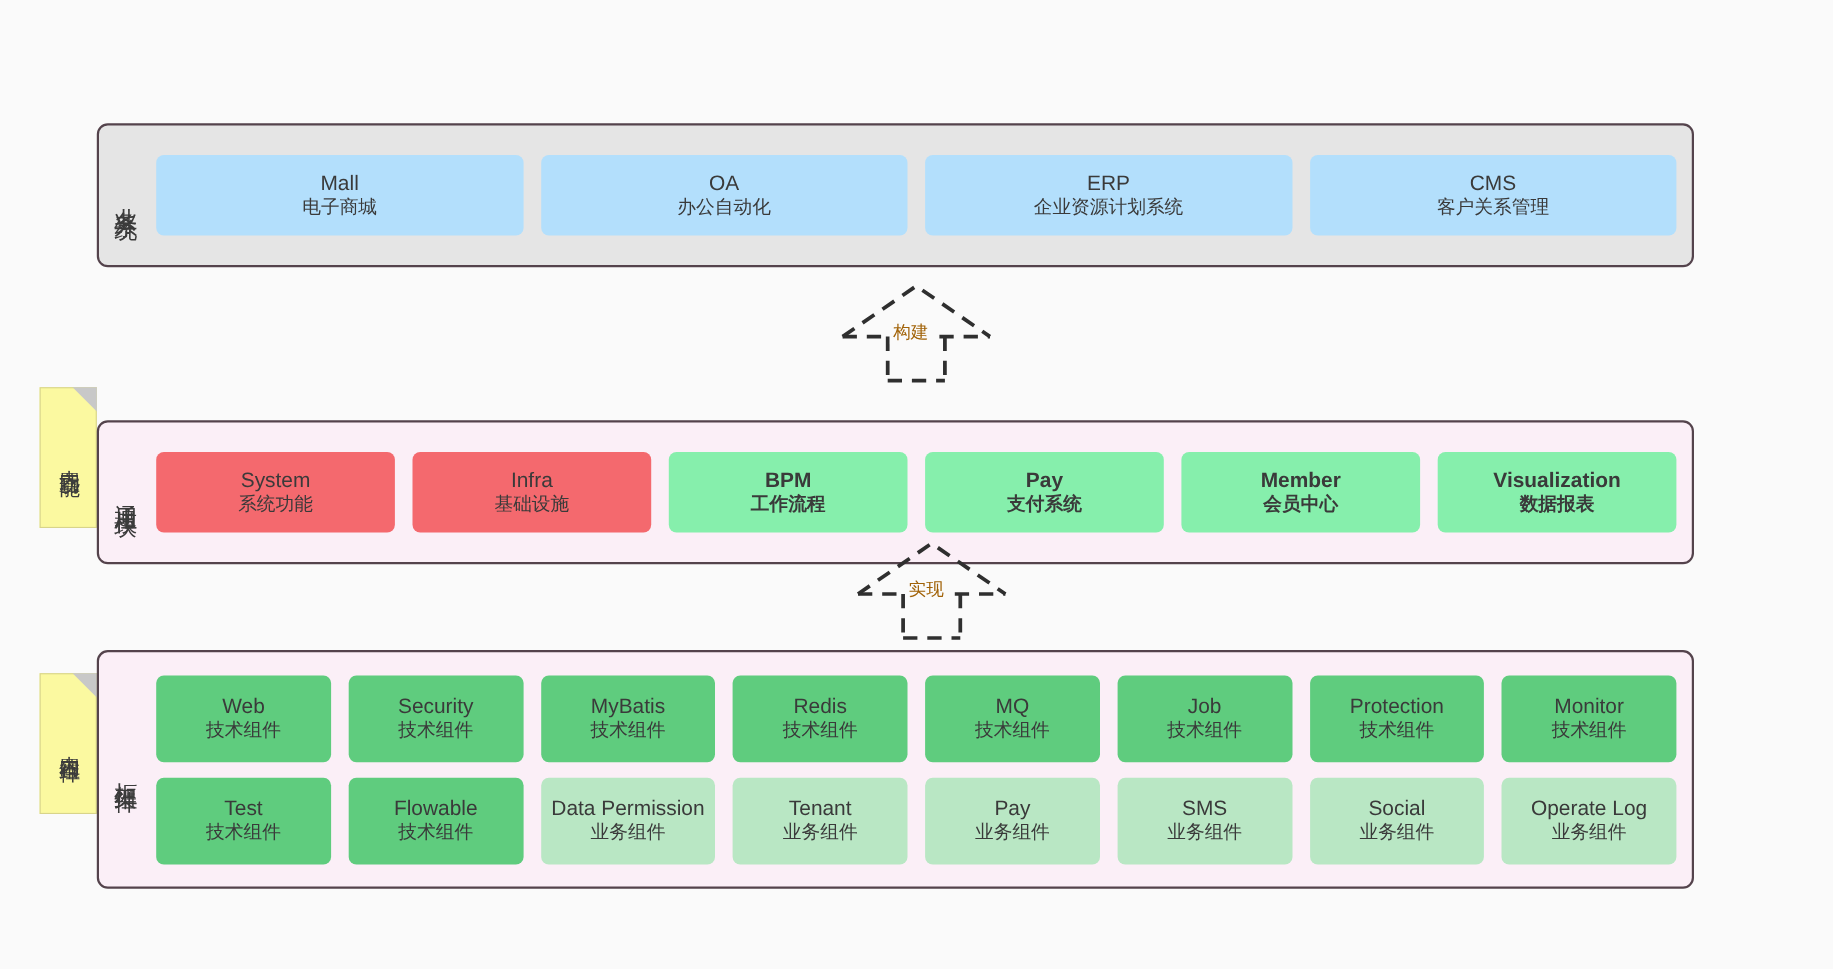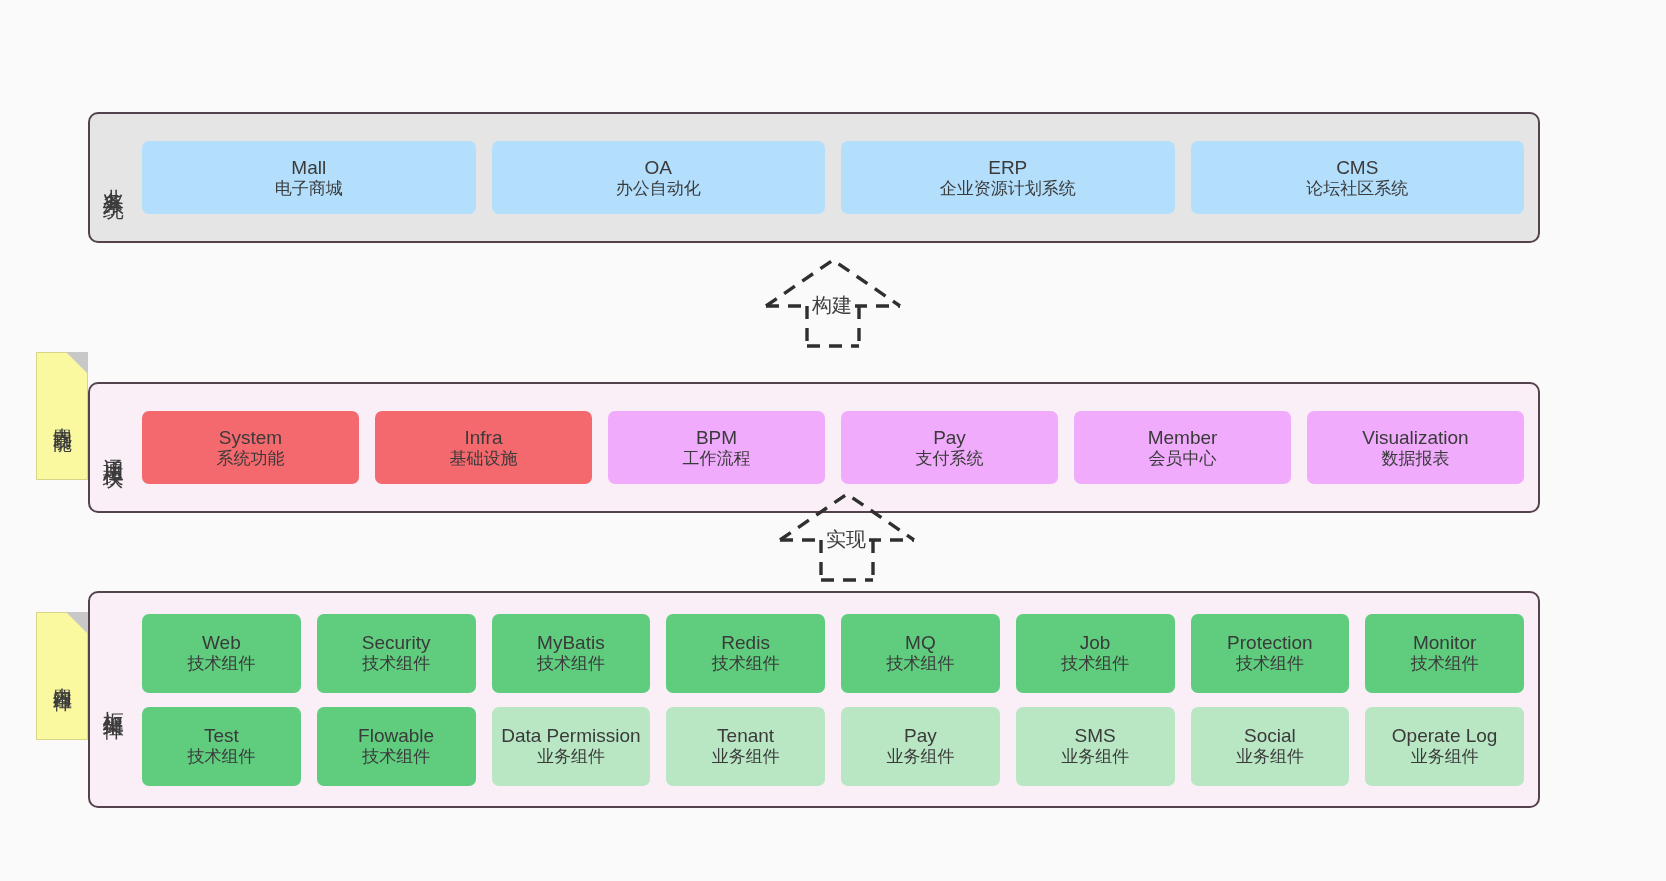--- a/index.html
+++ b/index.html
@@ -77,21 +77,21 @@
     text-align: center;
     line-height: 1.22;
     box-sizing: border-box;
     padding: 4px 6px;
   }
   .box .t1 { font-size: 19px; color: #3a3a3a; }
   .box .t2 { font-size: 17px; color: #3a3a3a; }
 
   .box.blue      { background: #b3dffc; }
   .box.red       { background: #f4696e; }
-  .box.pink      { background: #f0abfc; }
+  .box.pink      { background: #86efac; font-weight: bold; }
   .box.green     { background: #5fcc7e; }
   .box.lightgreen{ background: #b9e7c4; }
 
   
   #layer-business { left: 88px;  top: 112px; width: 1452px; height: 131px; }
   #layer-business .box { height: 73px; }
 
   #layer-common   { left: 88px;  top: 347px; width: 1452px; height: 131px; }
   #layer-common .box { height: 73px; }
 
@@ -124,22 +124,22 @@
     border-left: 22px solid transparent;
     border-top: 22px solid #c8c8c8;
   }
   #note-builtin-func { left: 36px;  top: 352px; height: 128px; }
   #note-builtin-comp { left: 36px;  top: 612px; height: 128px; }
 
   
   .arrow-group { position: absolute; }
   .arrow-label {
     position: absolute;
-    font-size: 20px;
-    color: #404040;
+    font-size: 16px;
+    color: #a16207;
     background: #fafafa;
     padding: 0 3px;
     white-space: nowrap;
     user-select: none;
     text-align: right;
   }
 
   svg { display: block; overflow: visible; }
 </style>
 </head>
@@ -158,21 +158,21 @@
         <div class="box blue">
           <span class="t1">OA</span>
           <span class="t2">办公自动化</span>
         </div>
         <div class="box blue">
           <span class="t1">ERP</span>
           <span class="t2">企业资源计划系统</span>
         </div>
         <div class="box blue">
           <span class="t1">CMS</span>
-          <span class="t2">论坛社区系统</span>
+          <span class="t2">客户关系管理</span>
         </div>
       </div>
     </div>
   </div>
 
   <div class="arrow-group" id="arrow-build" style="left:758px; top:256px; width:150px; height:92px;">
     <svg width="150" height="92" viewBox="0 0 150 92">
 
       <path d="M 8 50 L 75 4 L 142 50" fill="none" stroke="#2f2f2f" stroke-width="3.4" stroke-dasharray="13,9" stroke-linecap="butt"></path>
       <path d="M 8 50 L 142 50" fill="none" stroke="#2f2f2f" stroke-width="3.4" stroke-dasharray="13,9" stroke-linecap="butt"></path>

